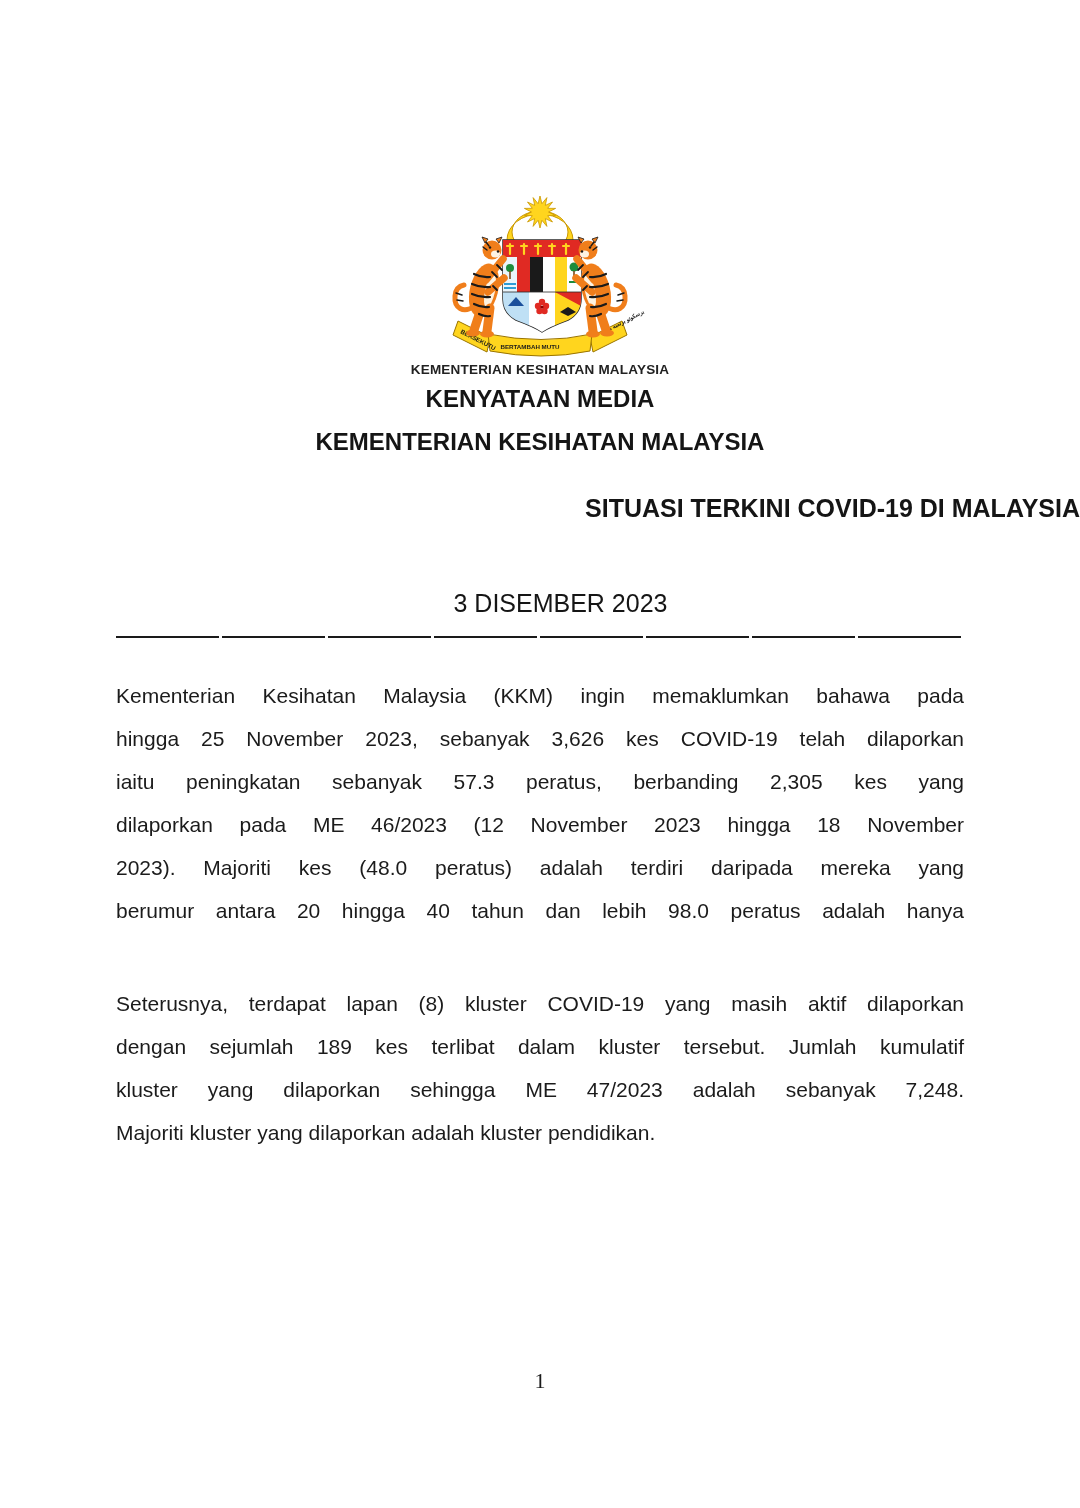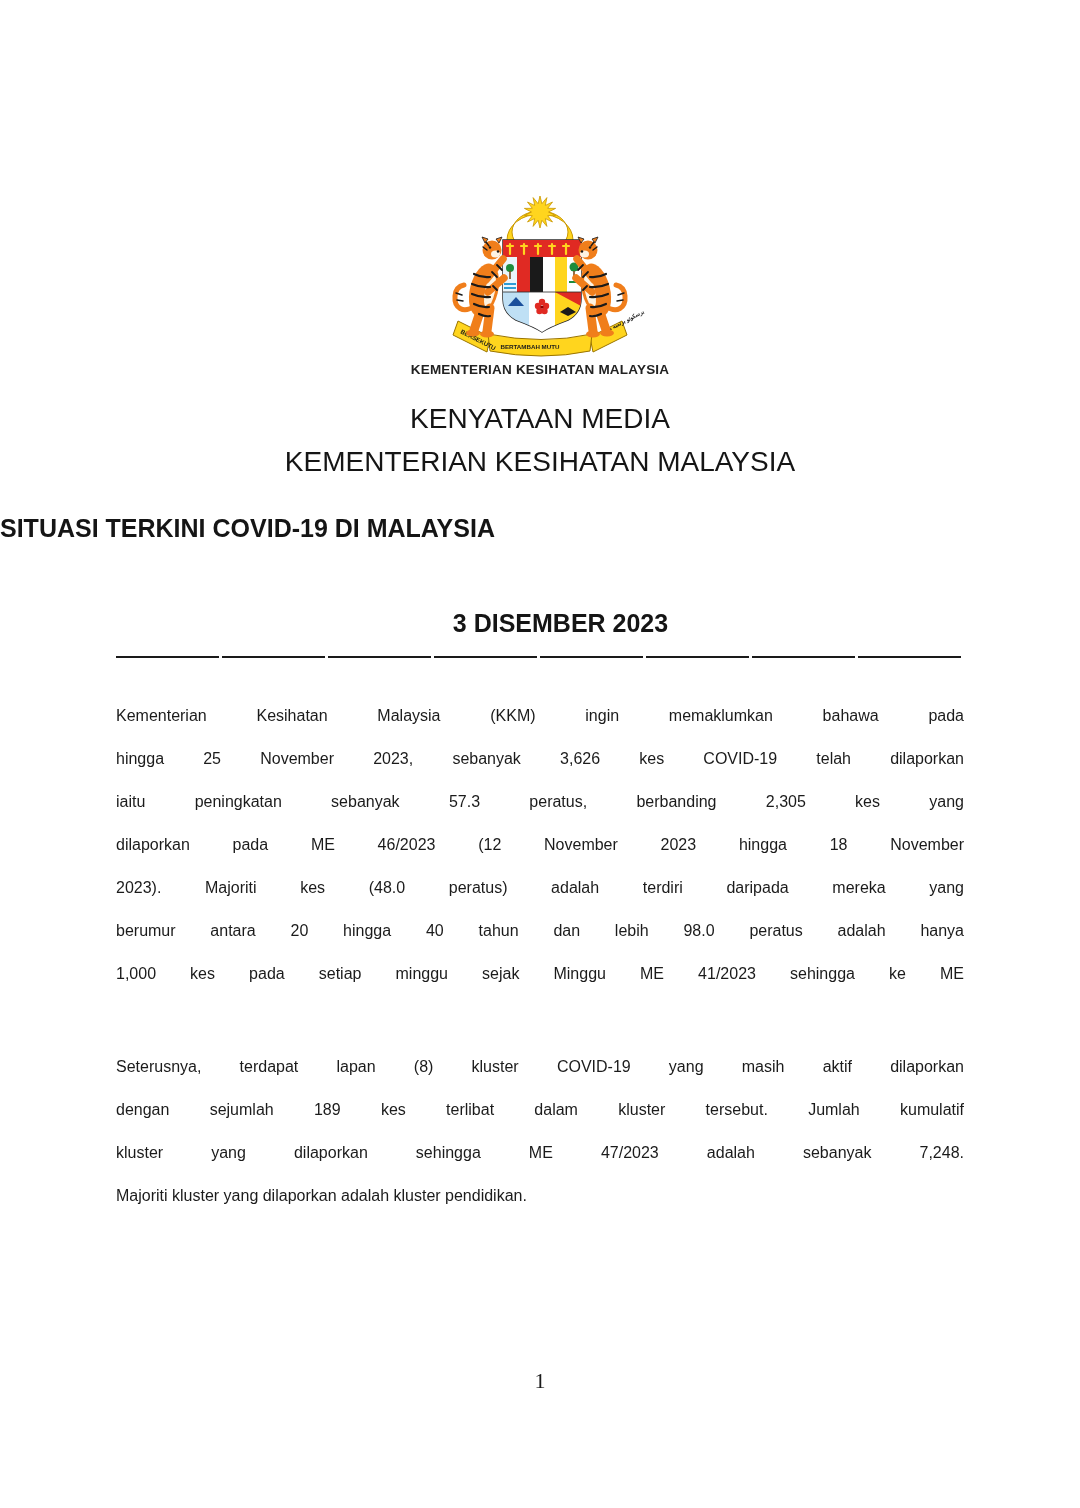--- a/index.html
+++ b/index.html
@@ -17,54 +17,54 @@
   .logo-wrap { padding-top: 194px; text-align: center; }
   .jata { width: 224px; height: 163px; display: inline-block; }
   .logo-caption {
     margin-top: 1px;
     font-size: 13.5px;
     font-weight: bold;
     letter-spacing: 0.2px;
     color: #222;
   }
   .title {
-    margin-top: 20px;
+    margin-top: 0;
     text-align: center;
-    font-weight: normal;
-    font-size: 28px;
+    font-weight: bold;
+    font-size: 24px;
     line-height: 43px;
     color: #151515;
   }
   .subtitle {
     margin-top: 31px;
-    text-align: left;
+    text-align: right;
     font-weight: bold;
     font-size: 25px;
     line-height: 29px;
     color: #151515;
   }
   .doc-date {
     margin-top: 66px;
     text-align: center;
-    font-weight: bold;
+    font-weight: normal;
     font-size: 25px;
     line-height: 29px;
     color: #151515;
     margin-left: 41px;
   }
   .divider {
     width: 848px;
     margin: 18px auto 0;
     height: 2px;
     background: repeating-linear-gradient(to right, #1a1a1a 0px, #1a1a1a 103px, rgba(0,0,0,0) 103px, rgba(0,0,0,0) 106px);
   }
   .para {
     width: 848px;
     margin: 36px auto 0;
-    font-size: 16px;
+    font-size: 21px;
     line-height: 43px;
     color: #1b1b1b;
   }
   .para.second { margin-top: 50px; }
   .pline {
     text-align: justify;
     text-align-last: justify;
     white-space: nowrap;
   }
   .pline.last { text-align-last: left; }
@@ -187,21 +187,20 @@
 
   <div class="divider"></div>
 
   <div class="para">
     <div class="pline">Kementerian Kesihatan Malaysia (KKM) ingin memaklumkan bahawa pada</div>
     <div class="pline">hingga 25 November 2023, sebanyak 3,626 kes COVID-19 telah dilaporkan</div>
     <div class="pline">iaitu peningkatan sebanyak 57.3 peratus, berbanding 2,305 kes yang</div>
     <div class="pline">dilaporkan pada ME 46/2023 (12 November 2023 hingga 18 November</div>
     <div class="pline">2023). Majoriti kes (48.0 peratus) adalah terdiri daripada mereka yang</div>
     <div class="pline">berumur antara 20 hingga 40 tahun dan lebih 98.0 peratus adalah hanya</div>
-    <div class="pline">1,000 kes pada setiap minggu sejak Minggu ME 41/2023 sehingga ke ME</div>
   </div>
 
   <div class="para second">
     <div class="pline">Seterusnya, terdapat lapan (8) kluster COVID-19 yang masih aktif dilaporkan</div>
     <div class="pline">dengan sejumlah 189 kes terlibat dalam kluster tersebut. Jumlah kumulatif</div>
     <div class="pline">kluster yang dilaporkan sehingga ME 47/2023 adalah sebanyak 7,248.</div>
     <div class="pline last">Majoriti kluster yang dilaporkan adalah kluster pendidikan.</div>
   </div>
 
   <div class="page-number">1</div>

